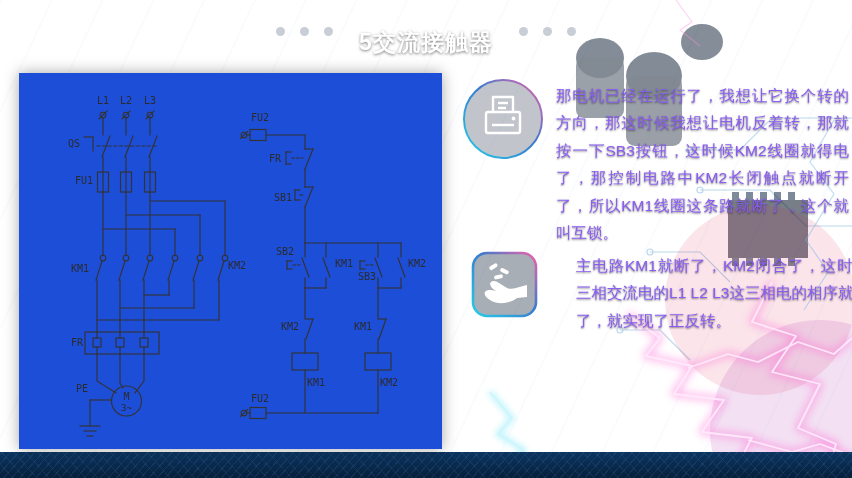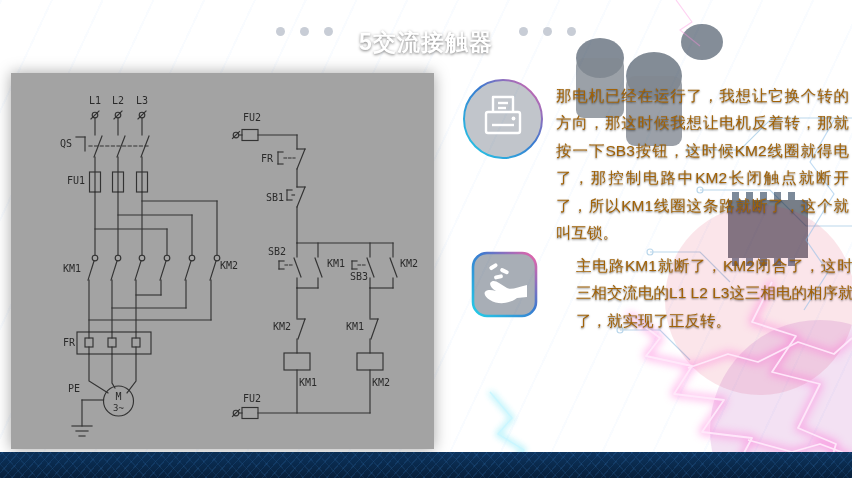--- a/index.html
+++ b/index.html
@@ -20,24 +20,24 @@
       repeating-linear-gradient(-48deg, rgba(70,150,230,.14) 0 1px, transparent 1px 6px),
       repeating-linear-gradient(48deg, rgba(70,150,230,.10) 0 1px, transparent 1px 9px),
       linear-gradient(#0d3560,#071f3a);}
   #bg-art{position:absolute;inset:0;z-index:1;pointer-events:none;}
   #title-bar{position:absolute;left:0;top:27px;width:852px;height:36px;z-index:3;
     display:flex;align-items:flex-start;justify-content:center;gap:26px;}
   .dot-group{display:flex;gap:15px;align-items:center;}
   .dot{width:9px;height:9px;border-radius:50%;background:#c3c9d2;opacity:.92;}
   #page-title{color:#ffffff;font-size:23px;font-weight:bold;letter-spacing:1px;
     text-shadow:0 1px 3px rgba(0,0,0,.5);}
-  #diagram-panel{position:absolute;left:11px;top:73px;width:423px;height:376px;z-index:2;
-    background:#a3a3a3;box-shadow:0 0 14px rgba(0,0,0,.35);}
+  #diagram-panel{position:absolute;left:19px;top:73px;width:423px;height:376px;z-index:2;
+    background:#1d4ed8;box-shadow:0 0 14px rgba(0,0,0,.35);}
   #diagram-panel svg{display:block;}
-  .note-text{position:absolute;width:293px;left:556px;z-index:3;color:#a16207;
+  .note-text{position:absolute;width:293px;left:556px;z-index:3;color:#8b5cf6;
     font-size:15.5px;line-height:27.4px;text-align:justify;text-justify:inter-ideograph;
     text-shadow:0 1px 2px rgba(0,0,0,.55);}
   #note1-text{top:82px;}
   #note2-text{top:252px;margin-left:20px;}
   .note-icon{position:absolute;z-index:3;}
   #note1-icon{left:462px;top:78px;width:82px;height:82px;}
   #note2-icon{left:471px;top:251px;width:67px;height:67px;}
   svg text{font-family:"DejaVu Sans Mono","Liberation Mono",monospace;fill:#2b2b2b;}
 </style>
 </head>

